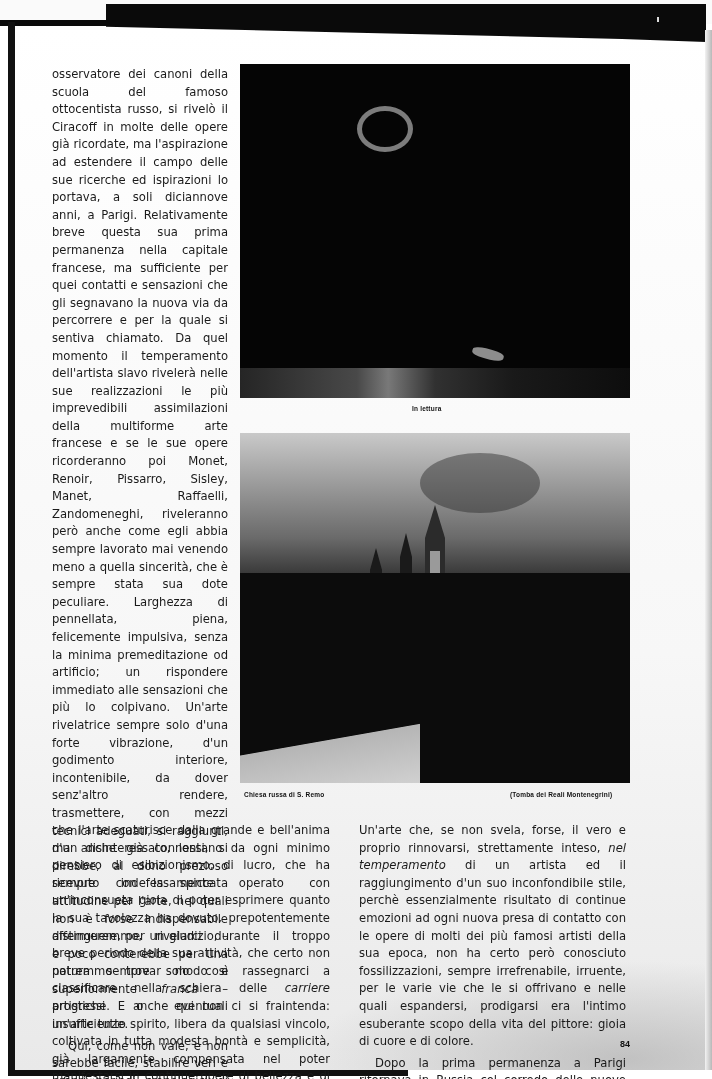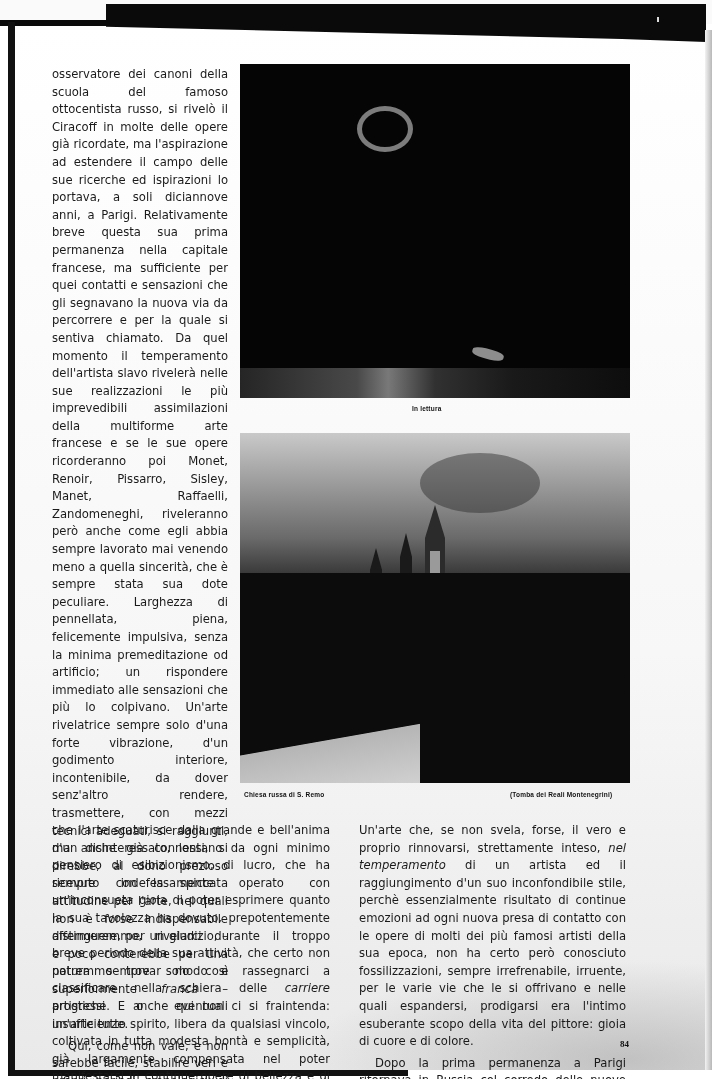--- a/index.html
+++ b/index.html
@@ -46,21 +46,21 @@
   .spire-main-light { position: absolute; left: 190px; top: 118px; width: 10px; height: 40px; background: #9a9a9a; }
   .spire-2 { left: 160px; top: 100px; width: 12px; height: 60px; clip-path: polygon(50% 0, 100% 40%, 100% 100%, 0 100%, 0 40%); }
   .spire-3 { left: 130px; top: 115px; width: 12px; height: 55px; clip-path: polygon(50% 0, 100% 40%, 100% 100%, 0 100%, 0 40%); }
   .church-wall { position: absolute; left: 140px; top: 160px; width: 100px; height: 55px; background: #8a8a8a; opacity: 0.85; }
   .foreground { position: absolute; left: 0; top: 140px; width: 100%; height: 210px; background: #0c0c0c; }
   .fg-light { position: absolute; left: 0; bottom: 0; width: 180px; height: 60px; background: linear-gradient(170deg, rgba(0,0,0,0) 0 35%, #b5b5b5 36%, #d0d0d0 100%); }
   .caption { position: absolute; font-family: "Liberation Sans", sans-serif; font-weight: 900; font-size: 6.5px; color: #111; letter-spacing: 0.2px; white-space: nowrap; }
   .caption-1 { left: 412px; top: 405px; }
   .caption-2 { left: 244px; top: 791px; }
   .caption-3 { left: 510px; top: 791px; }
-  .page-number { position: absolute; left: 620px; top: 1039px; font-family: Liberation Serif, serif; font-weight: 900; font-size: 9px; color: #111; }
+  .page-number { position: absolute; left: 620px; top: 1039px; font-family: Liberation Sans, sans-serif; font-weight: 900; font-size: 9px; color: #111; }
   .speck { position: absolute; left: 657px; top: 17px; width: 2px; height: 5px; background: #dcdcdc; }
 </style>
 </head>
 <body>
 
 <div class="top-white"></div>
 <div class="page"></div>
 <div class="page-shade"></div>
 <div class="top-bar"></div>
 <div class="top-bar-left"></div>

